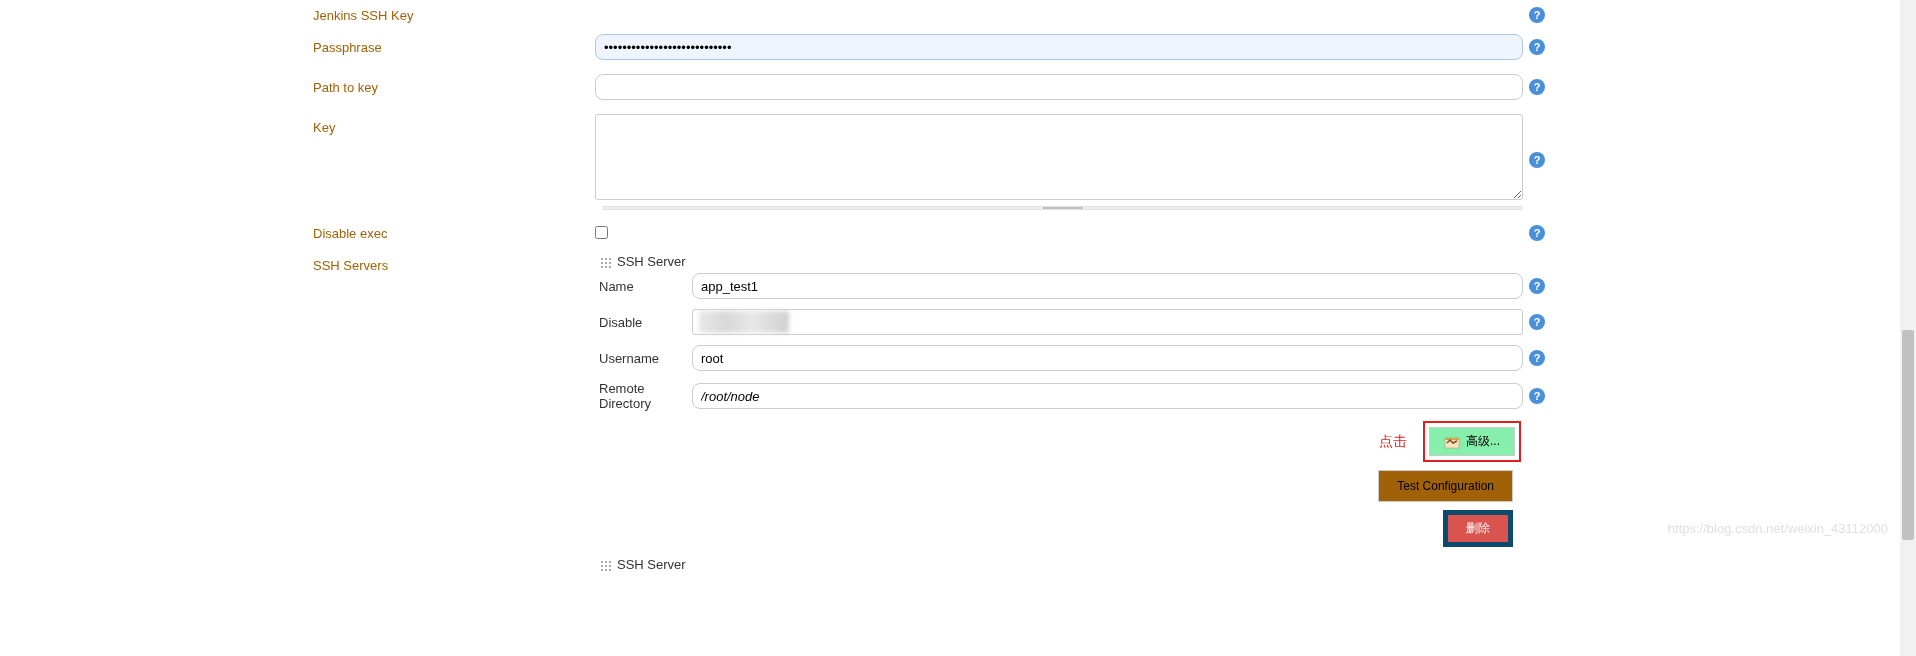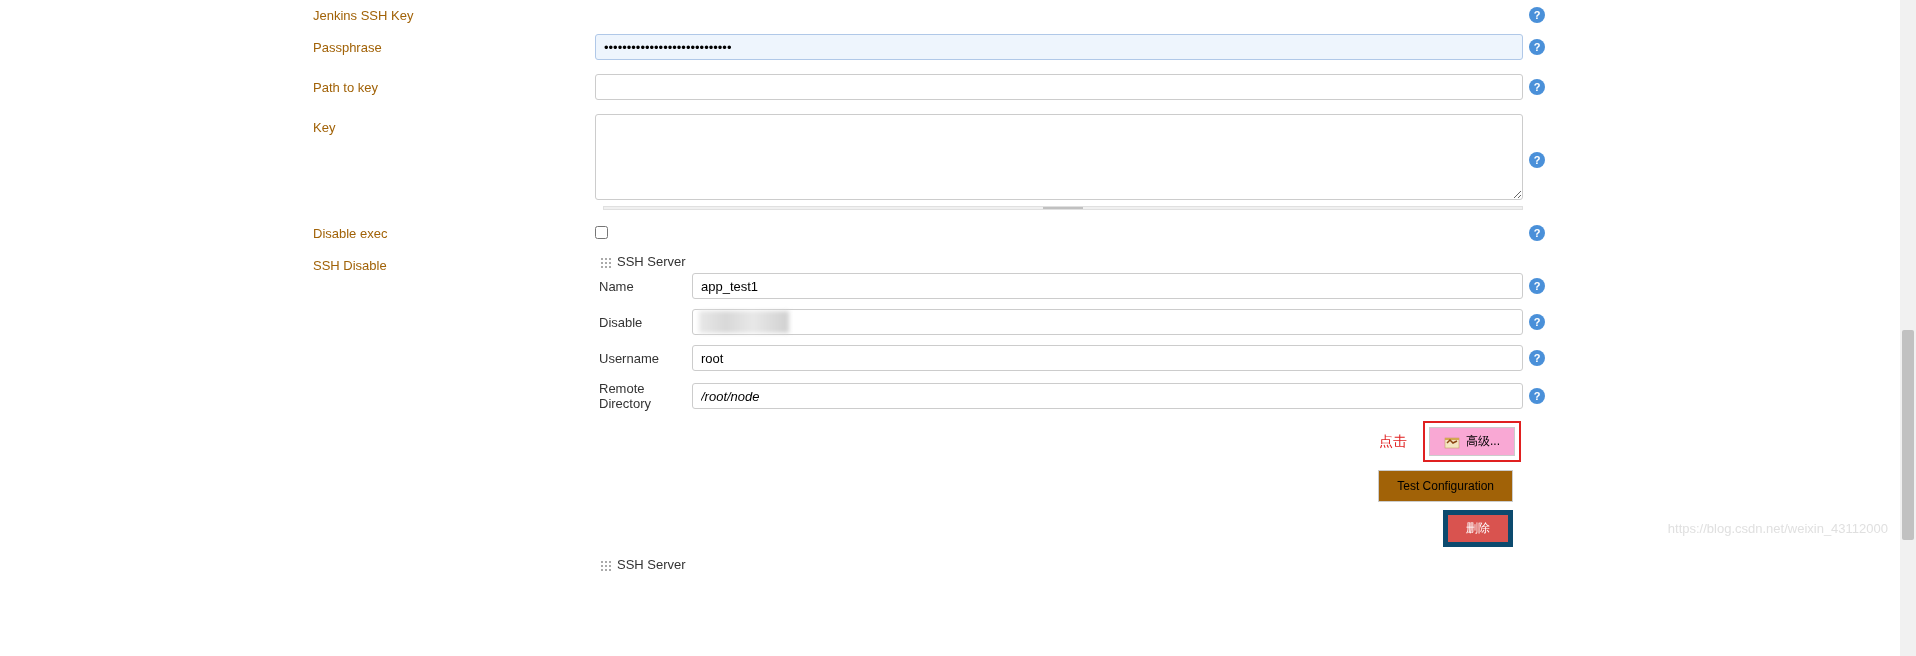--- a/index.html
+++ b/index.html
@@ -40,21 +40,21 @@
     }
     .form-input-wrap {
       flex: 1;
       display: flex;
       align-items: flex-start;
     }
     .text-input {
       flex: 1;
       height: 26px;
       border: 1px solid #ccc;
-      border-radius: 3px;
+      border-radius: 8px;
       padding: 4px 8px;
       font-size: 13px;
       font-family: inherit;
     }
     .text-input.passphrase {
       border: 1px solid #b0c8e8;
       background: #eef5fd;
     }
     .textarea-input {
       flex: 1;
@@ -149,21 +149,21 @@
       margin-right: 16px;
     }
     .advanced-btn-wrap {
       border: 2px solid #e02020;
       padding: 4px;
       display: flex;
       align-items: center;
     }
     .btn {
       border: 1px solid #ccc;
-      background: #f9a8d4;
+      background: #86efac;
       padding: 5px 14px;
       font-size: 12px;
       cursor: pointer;
       font-family: inherit;
       display: inline-flex;
       align-items: center;
     }
     .btn-icon {
       width: 16px;
       height: 14px;
@@ -253,21 +253,21 @@
 
   <div class="form-row">
     <div class="form-label">Disable exec</div>
     <div class="form-input-wrap">
       <input type="checkbox" class="checkbox-input" style="">
     </div>
     <div class="help-icon">?</div>
   </div>
 
   <div class="form-row" style="align-items:flex-start;">
-    <div class="form-label">SSH Disable</div>
+    <div class="form-label">SSH Servers</div>
     <div class="form-input-wrap" style="flex-direction:column; align-items:stretch;">
 
       <div class="ssh-server-block">
         <div class="ssh-server-header">
           <span class="drag-handle"></span>
           <span>SSH Server</span>
         </div>
 
         <div class="sub-form-row">
           <div class="sub-label">Name</div>

